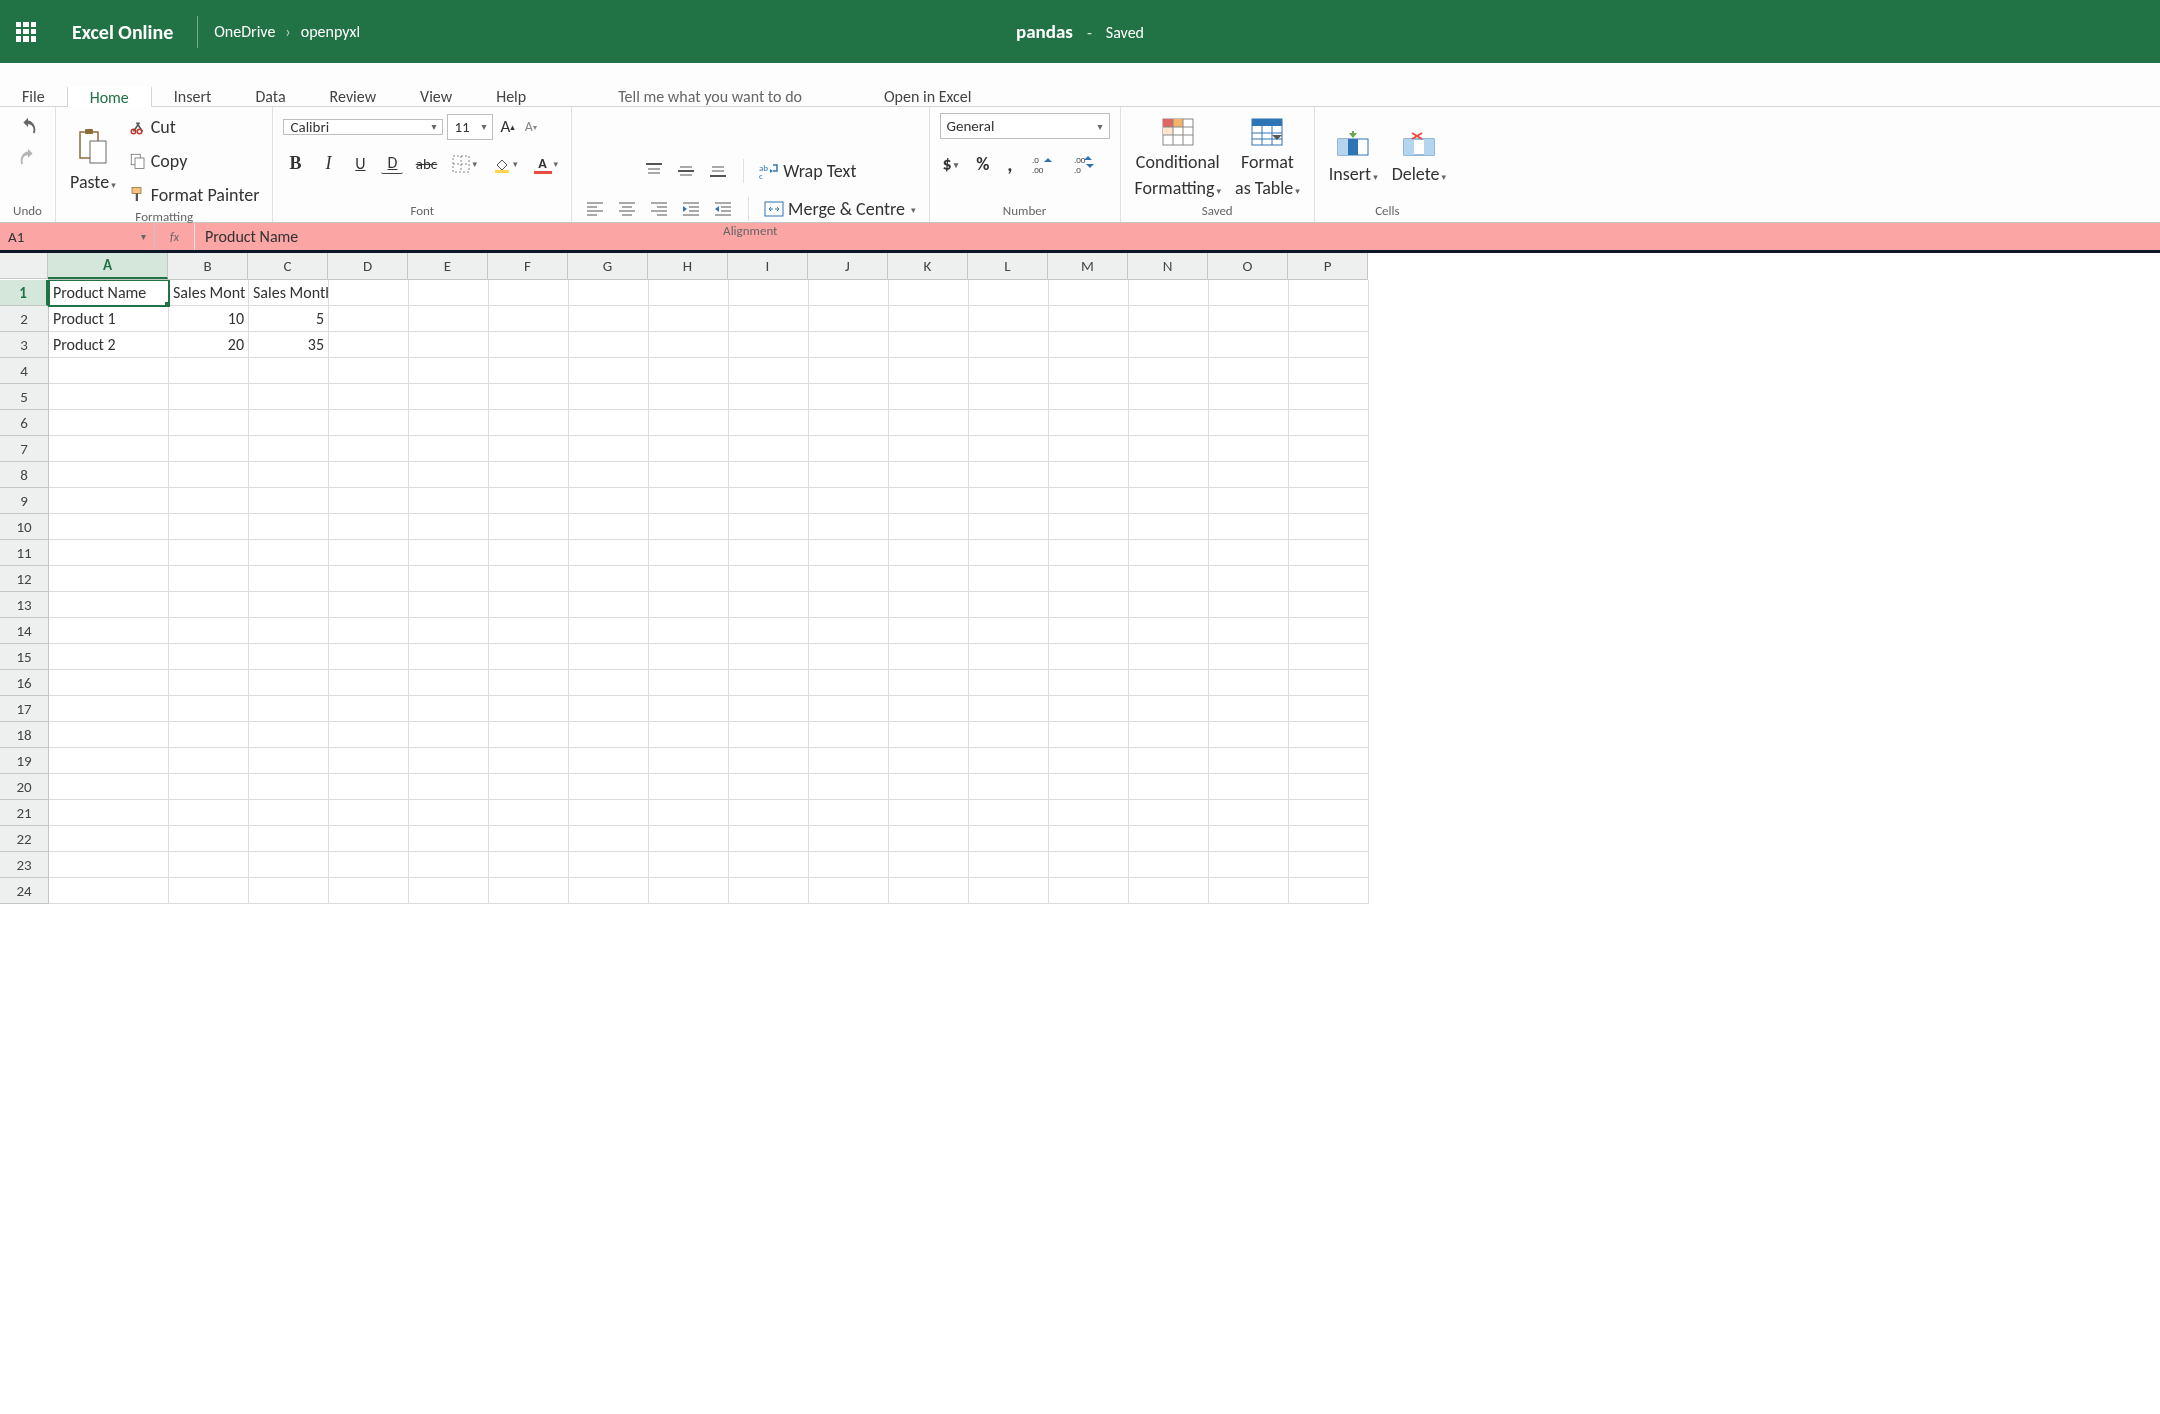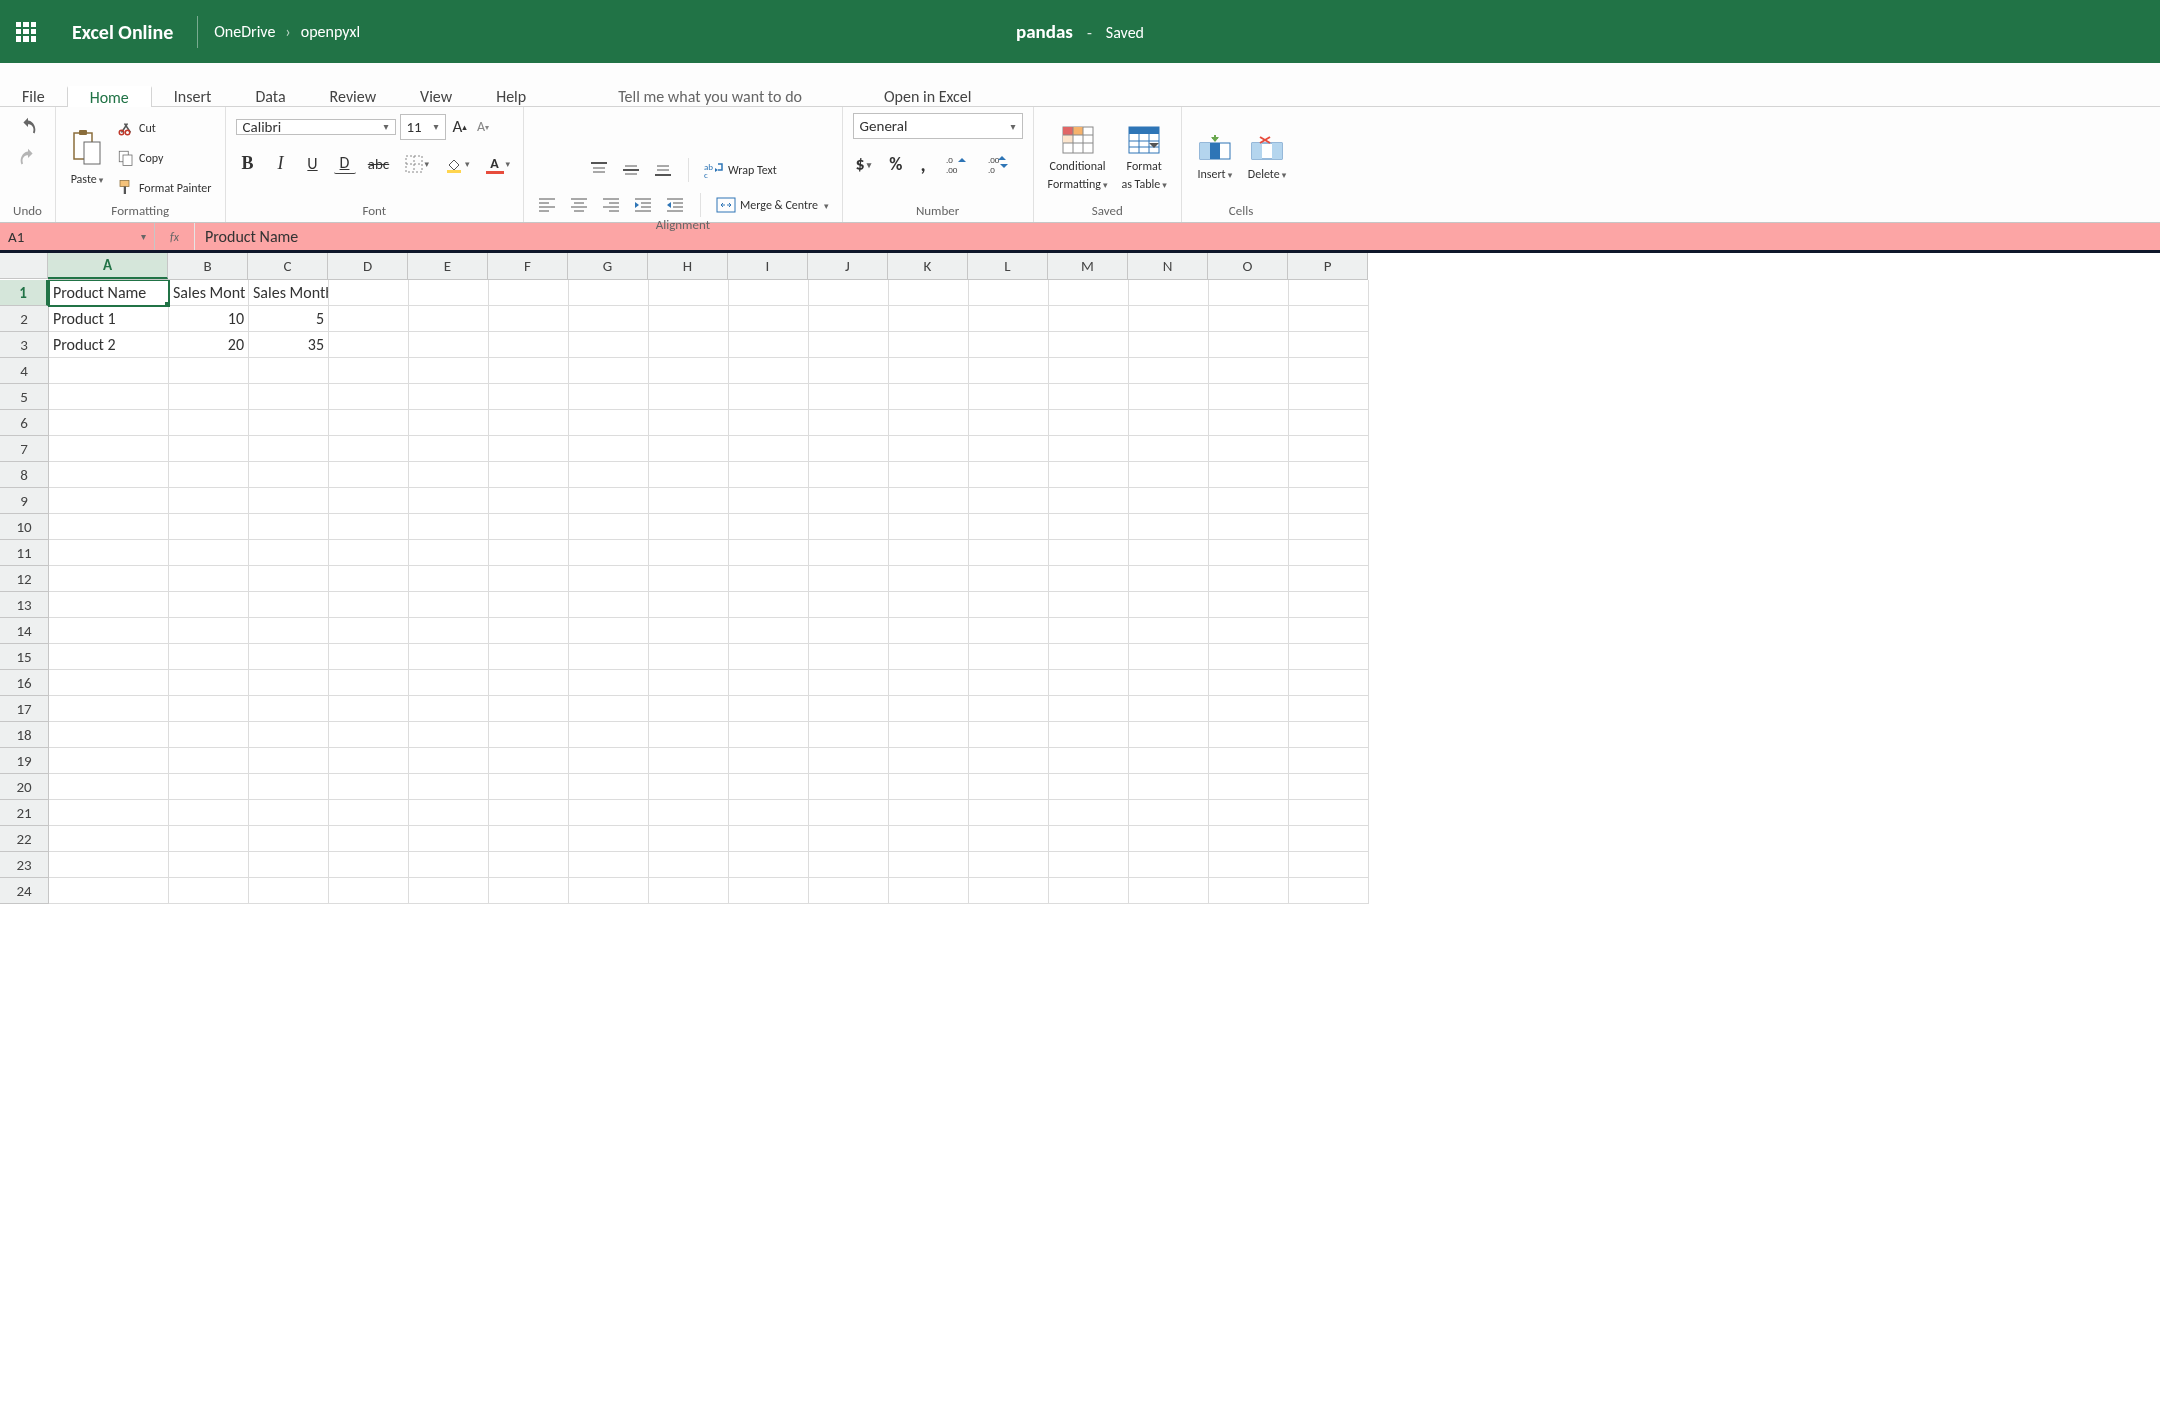--- a/index.html
+++ b/index.html
@@ -30,21 +30,21 @@
 
   
   .ribbon { display: flex; height: 116px; border-bottom: 1px solid #c6c6c6; background: #fdfdfd; }
   .group { border-right: 1px solid #e1e1e1; display: flex; flex-direction: column; padding: 6px 10px 2px 10px; }
   .group-body { flex: 1; display: flex; align-items: center; gap: 6px; }
   .group-label { text-align: center; font-size: 13px; color: #666; padding-bottom: 2px; }
   .icon-btn { display: flex; align-items: center; justify-content: center; cursor: pointer; padding: 3px; border-radius: 2px; }
   .col { display: flex; flex-direction: column; gap: 3px; align-items: center; }
   .row { display: flex; align-items: center; gap: 4px; }
   .big-btn { display: flex; flex-direction: column; align-items: center; gap: 4px; cursor: pointer; padding: 2px 4px; font-size: 14px; }
-  .tiny-label { font-size: 12px; }
+  .tiny-label { font-size: 18px; }
   .dd-caret::after { content: "▾"; font-size: 9px; color: #666; margin-left: 2px; }
   
   .font-select { width: 160px; height: 16px; border: 1px solid #bfbfbf; background: #fff; padding: 0 6px; display: flex; align-items: center; justify-content: space-between; cursor: pointer; font-size: 15px;}
   .size-select { width: 46px; height: 26px; border: 1px solid #bfbfbf; background: #fff; padding: 0 6px; display: flex; align-items: center; justify-content: space-between; cursor: pointer; font-size: 15px;}
   .num-select { width: 170px; height: 26px; border: 1px solid #bfbfbf; background: #fff; padding: 0 6px; display: flex; align-items: center; justify-content: space-between; cursor: pointer; font-size: 15px;}
   .caret { font-size: 10px; color: #666; }
 
   .btn-bold { font-weight: bold; font-family: 'Times New Roman', serif; font-size: 18px; width: 24px; text-align: center;}
   .btn-italic { font-style: italic; font-family: 'Times New Roman', serif; font-size: 18px; width: 22px; text-align: center;}
   .btn-underline { text-decoration: underline; font-size: 16px; width: 22px; text-align: center;}

